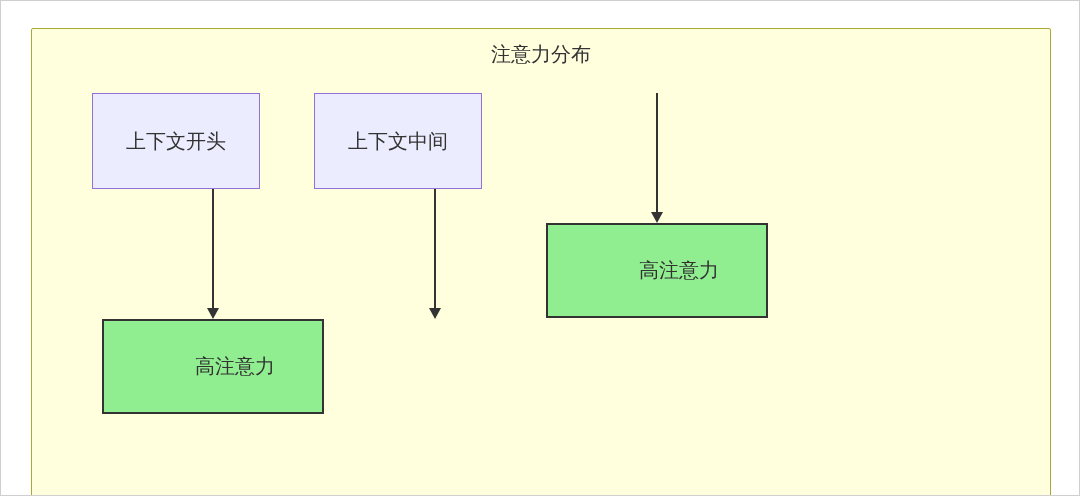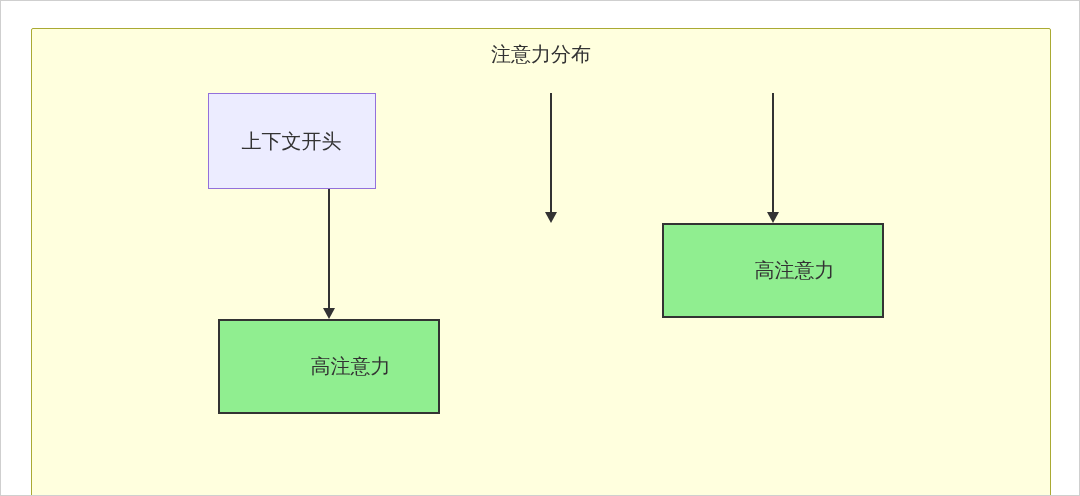--- a/index.html
+++ b/index.html
@@ -21,23 +21,22 @@
     box-sizing:border-box;
   }
   .title{
     text-align:center;
     margin-top:12px;
     font-size:20px;
     color:#333333;
   }
   .columns{
     display:flex;
-    justify-content:center;
+    justify-content:flex-start;
     padding:25px 59px 0 70px;
-    margin-left:8px;
   }
   .col{
     width:222px;
     display:flex;
     flex-direction:column;
     align-items:center;
   }
   .node{
     box-sizing:border-box;
     display:flex;
@@ -89,20 +88,21 @@
       <div class="col">
         <div class="node top">上下文开头</div>
         <div class="arrow">
           <div class="line"></div>
           <div class="head"></div>
         </div>
         <div class="node result high">高注意力</div>
       </div>
 
       <div class="col">
+        <div class="node top">上下文中间</div>
         <div class="arrow">
           <div class="line"></div>
           <div class="head"></div>
         </div>
       </div>
 
       <div class="col">
         <div class="arrow">
           <div class="line"></div>
           <div class="head"></div>

